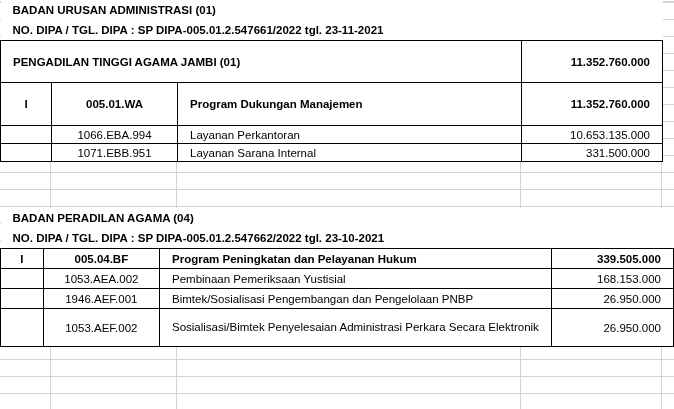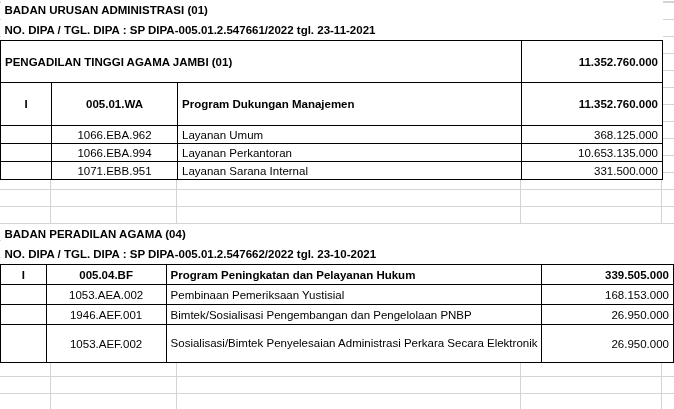--- a/index.html
+++ b/index.html
@@ -44,21 +44,21 @@
   #content { position: absolute; inset: 0; }
 
   table.tbl {
     border-collapse: collapse;
     table-layout: fixed;
     position: absolute;
     left: 0;
     font-size: 11px;
   }
   table.tbl td {
-    padding: 0 4px;
+    padding: 0 12px;
     vertical-align: middle;
     background: #ffffff;
     box-sizing: border-box;
     overflow: hidden;
     white-space: nowrap;
   }
   
   col.c1 { width: 51px; }
   col.c2 { width: 126px; }
   col.c3 { width: 344px; }
@@ -136,40 +136,34 @@
       </tr>
       <tr class="green s1-green">
         <td class="ctr">I</td>
         <td class="ctr">005.01.WA</td>
         <td>Program Dukungan Manajemen</td>
         <td class="num">11.352.760.000</td>
       </tr>
 
       <tr class="data s1-data">
         <td></td>
-        <td class="ctr">1066.EBA.962</td>
-        <td>Layanan Umum</td>
-        <td class="num">368.125.000</td>
-      </tr>
-      <tr class="data s1-data">
-        <td></td>
         <td class="ctr">1066.EBA.994</td>
         <td>Layanan Perkantoran</td>
         <td class="num">10.653.135.000</td>
       </tr>
       <tr class="data s1-data">
         <td></td>
         <td class="ctr">1071.EBB.951</td>
         <td>Layanan Sarana Internal</td>
         <td class="num">331.500.000</td>
       </tr>
     </tbody>
   </table>
 
-  <table class="tbl" style="top:224px;">
+  <table class="tbl" style="top:208px;">
     <colgroup>
         <col class="c1">
         <col class="c2">
         <col class="c3">
         <col class="c4">
       </colgroup>
     <tbody>
       <tr class="titlerow">
         <td colspan="4">BADAN PERADILAN AGAMA (04)</td>
       </tr>

